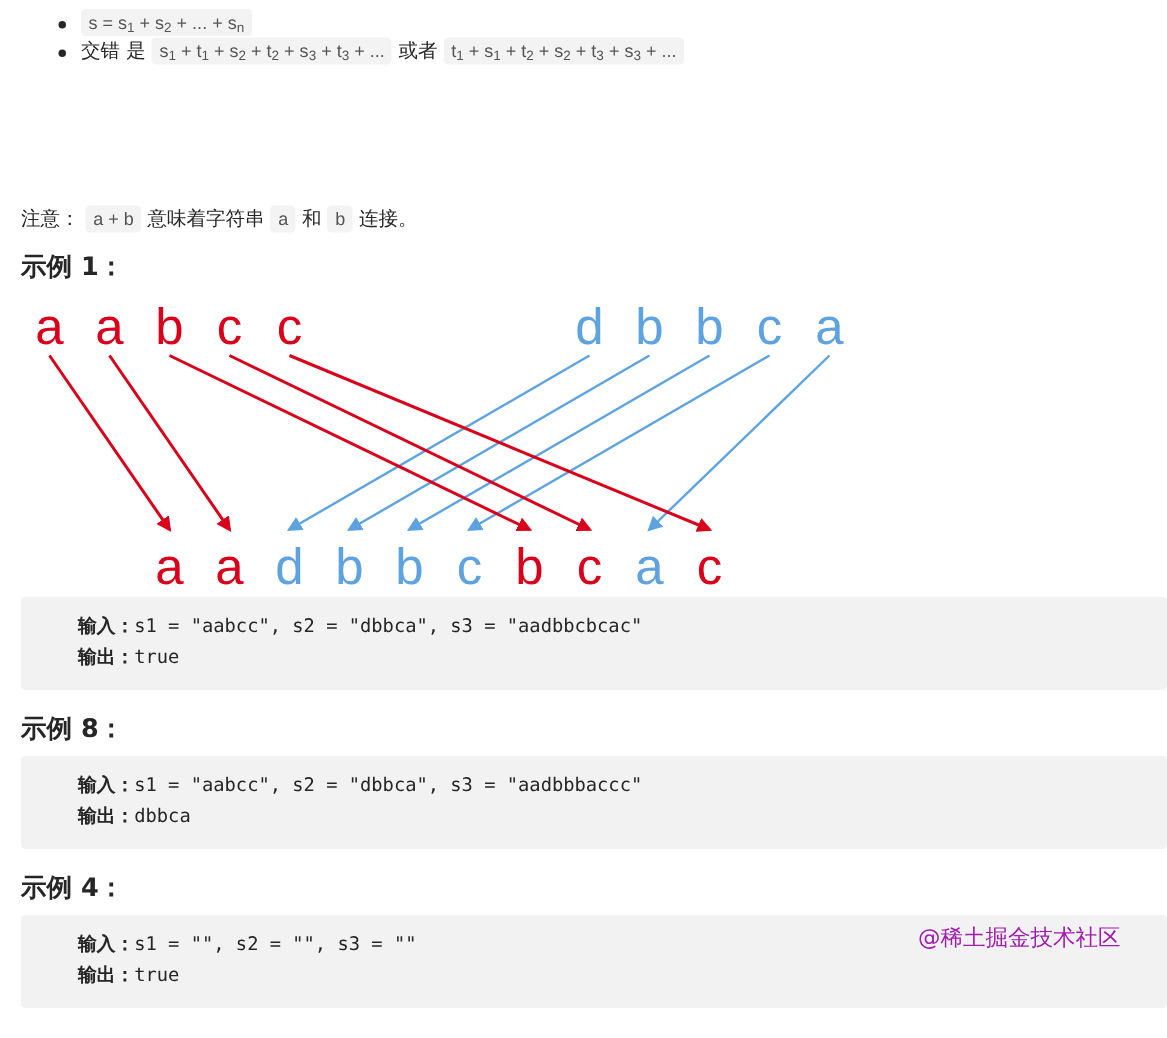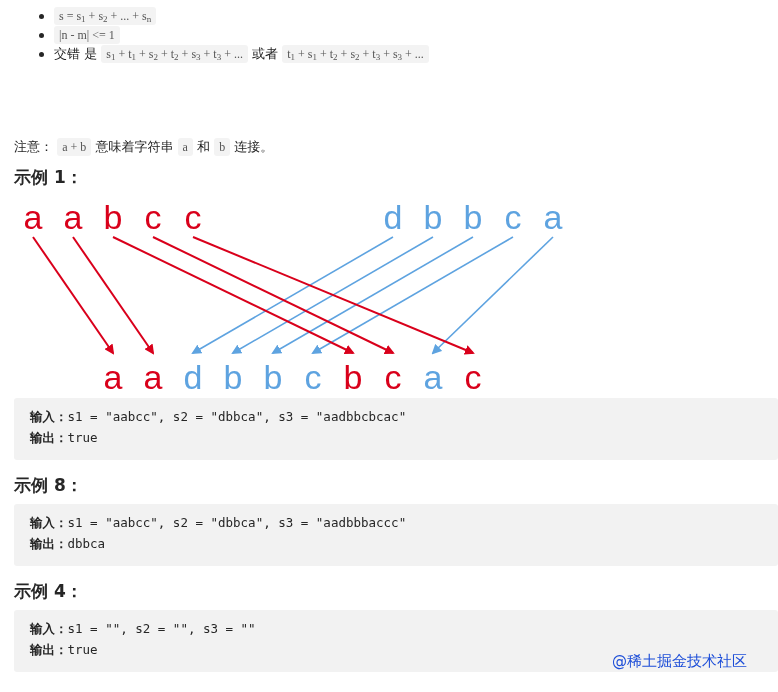--- a/index.html
+++ b/index.html
@@ -1,39 +1,38 @@
 <!DOCTYPE html>
 <html><head>
 <meta charset="utf-8">
 <style>
   html, body { margin:0; padding:0; background:#ffffff; }
   body { width:778px; height:692px; position:relative; overflow:hidden;
          font-family:"DejaVu Sans", "Liberation Sans", sans-serif; color:#262626; }
   .bullets { position:absolute; left:0; top:6px; margin:0; padding:0; list-style:none; }
   .bullets li { position:relative; height:19px; line-height:19px; font-size:13px; padding-left:54px; white-space:nowrap; }
   .bullets li::before { content:""; position:absolute; left:39px; top:8px; width:5px; height:5px; border-radius:50%; background:#262626; }
-  code { font-family:Liberation Serif, serif; font-size:12px; color:#555;
+  code { font-family:Liberation Sans, sans-serif; font-size:12px; color:#555;
          background:#f3f3f3; border-radius:3px; padding:2px 5px; }
   code sub { font-size:9px; vertical-align:-2px; line-height:0; }
   .strong { font-weight:normal; }
   .note { position:absolute; left:14px; top:101px; font-size:13px; line-height:19px; white-space:nowrap;margin-top:36px; }
   .section-title { position:absolute; left:14px; font-size:17px; font-weight:bold; }
   .pre { position:absolute; left:14px; width:764px; background:#f2f2f2; border-radius:3px;
          font-family:"DejaVu Sans Mono", "Liberation Mono", monospace; font-size:12.5px; color:#262626; }
   .pre .line { position:absolute; left:16px; white-space:pre; }
-  .pre .lbl { font-family:"DejaVu Sans", sans-serif; font-weight:bold; }
+  .pre .lbl { font-family:"DejaVu Sans", sans-serif; font-weight:bold;margin-left:22px; }
   svg.diagram { position:absolute; left:0; top:190px; }
-  .watermark { position:absolute; left:612px; top:652px; font-size:15px; color:#1d4ed8; white-space:nowrap; }
+  .watermark { position:absolute; left:612px; top:616px; font-size:15px; color:#a21caf; white-space:nowrap; }
 </style>
 </head>
 <body>
 
 <ul class="bullets">
   <li><code>s = s<sub>1</sub> + s<sub>2</sub> + ... + s<sub>n</sub></code></li>
-  <li><code>|n - m| &lt;= 1</code></li>
   <li>
     <span class="strong">交错</span>
     <span>是</span>
     <code>s<sub>1</sub> + t<sub>1</sub> + s<sub>2</sub> + t<sub>2</sub> + s<sub>3</sub> + t<sub>3</sub> + ...</code>
     <span>或者</span>
     <code>t<sub>1</sub> + s<sub>1</sub> + t<sub>2</sub> + s<sub>2</sub> + t<sub>3</sub> + s<sub>3</sub> + ...</code>
   </li>
 </ul>
 
 <div class="note">

